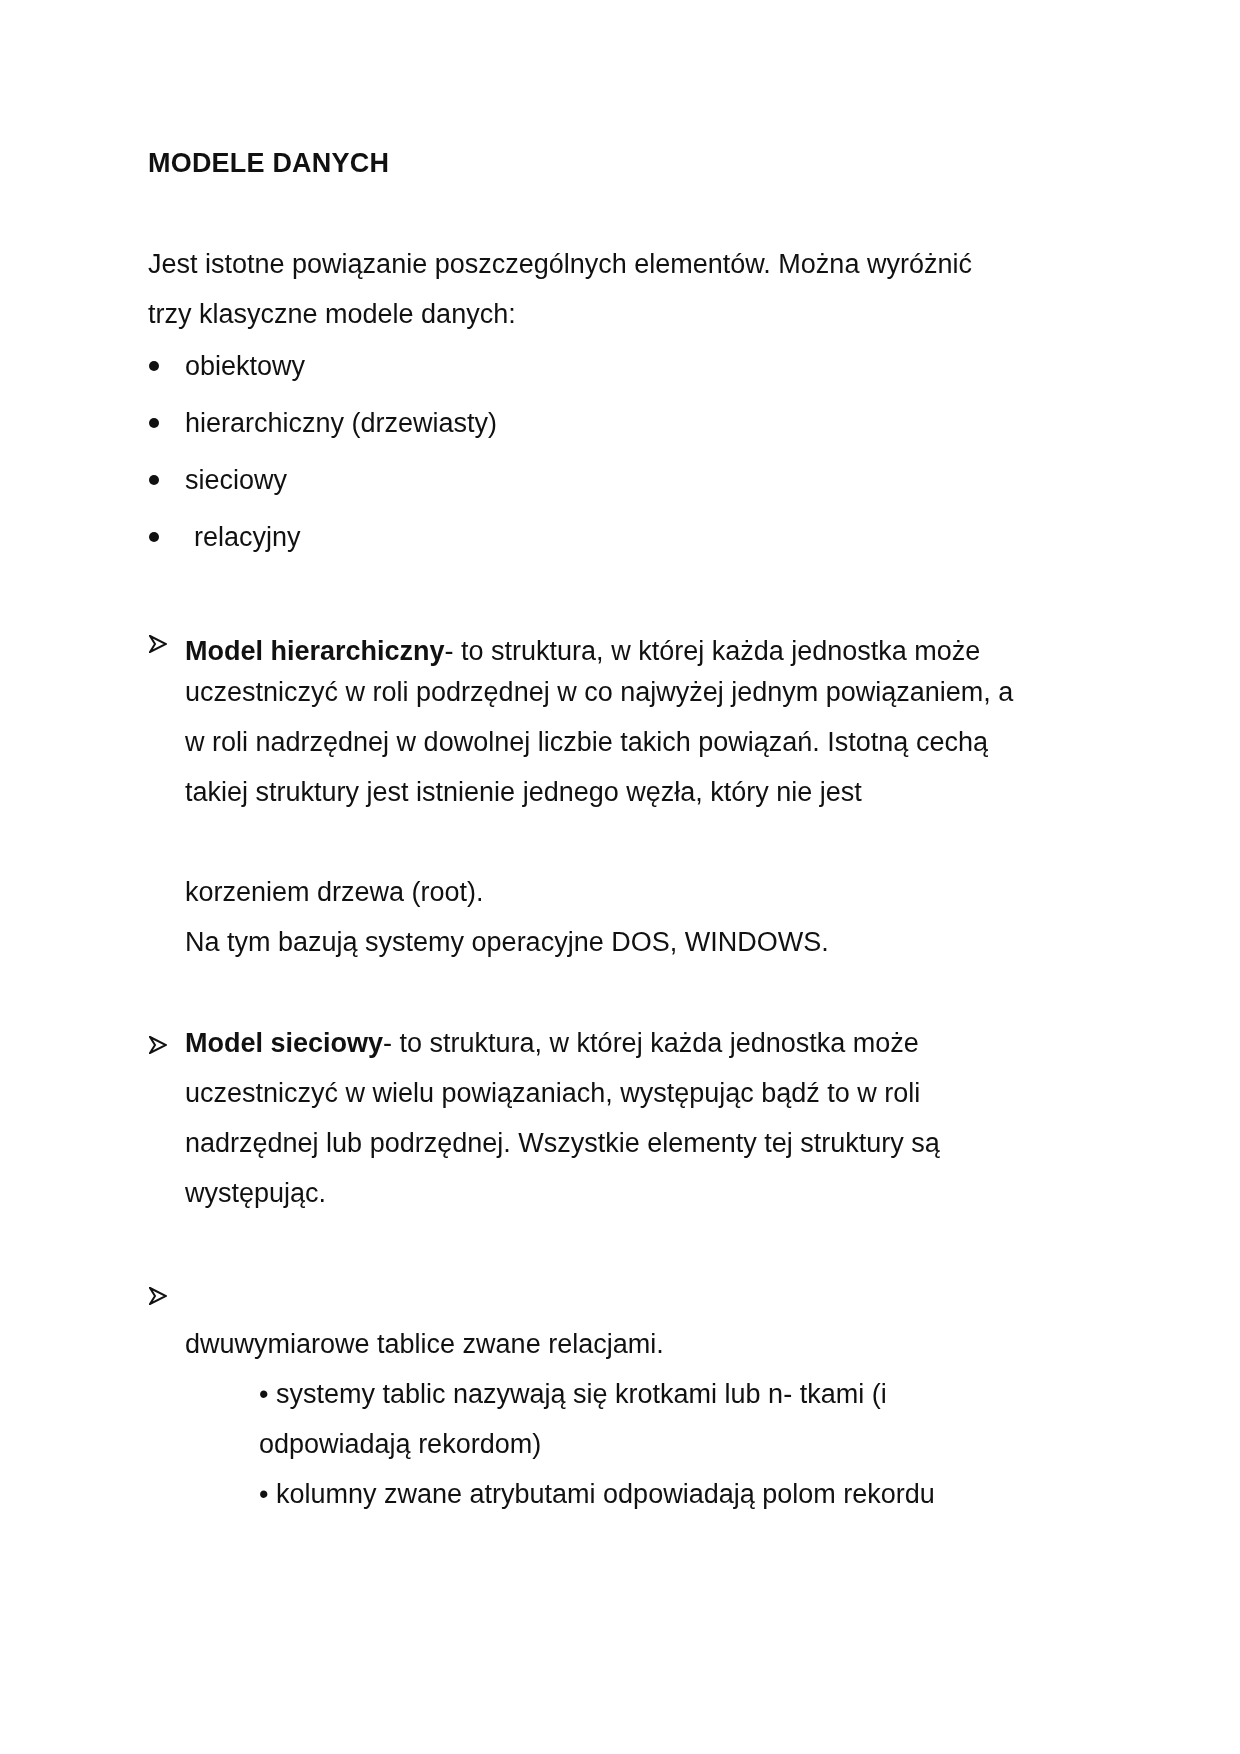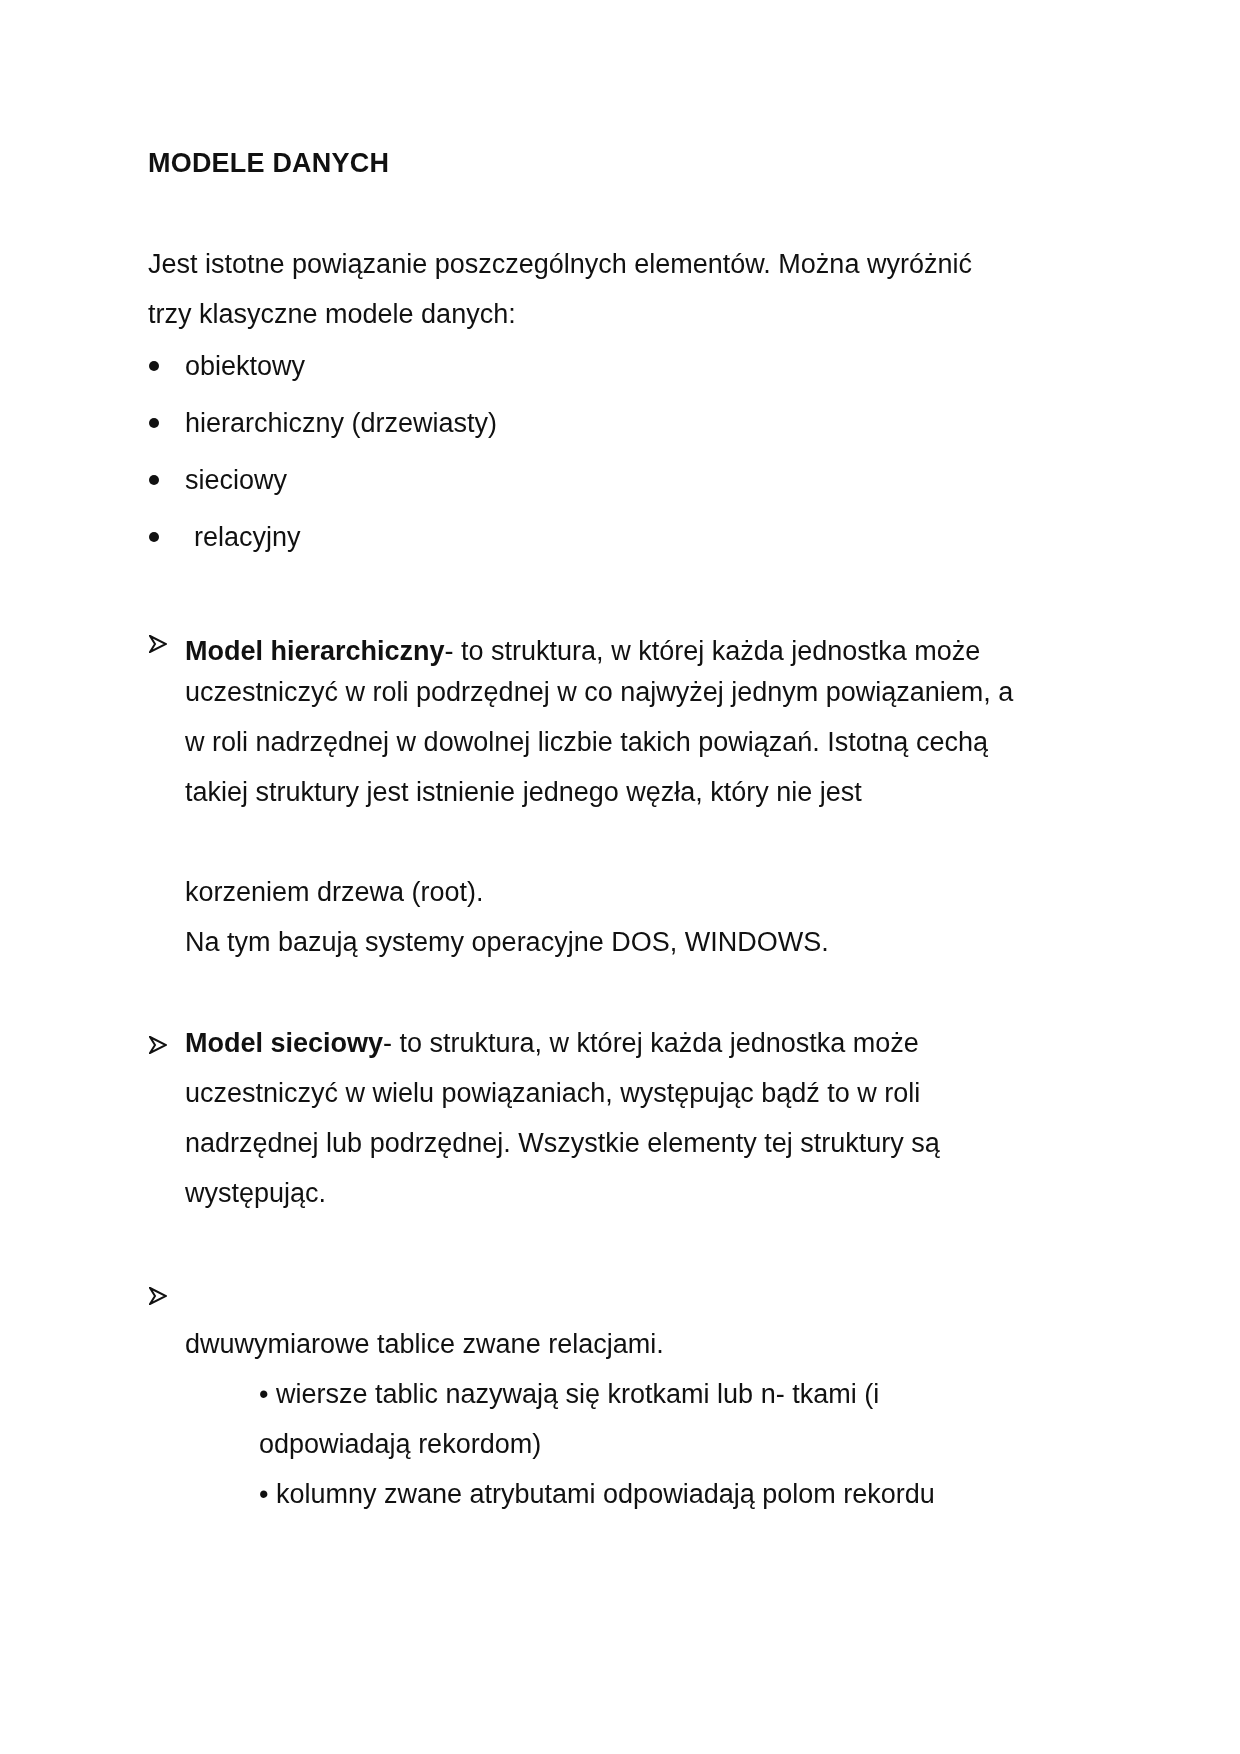--- a/index.html
+++ b/index.html
@@ -57,17 +57,17 @@
   <div class="line" style="left:185px; top:1127px;">nadrzędnej lub podrzędnej. Wszystkie elementy tej struktury są</div>
   <div class="line" style="left:185px; top:1177px;">występując.</div>
 
   <div class="arrow" style="left:149px; top:1287px;">
     <svg viewBox="0 0 18 18">
         <path d="M1 1 L17 9 L1 17 L6 9 Z" fill="none" stroke="#111" stroke-width="2" stroke-linejoin="miter"></path>
       </svg>
   </div>
   <div class="line" style="left:185px; top:1328px;">dwuwymiarowe tablice zwane relacjami.</div>
 
-  <div class="line" style="left:259px; top:1378px;">• wiersze tablic nazywają się krotkami lub n- tkami (i</div>
+  <div class="line" style="left:259px; top:1378px;">• systemy tablic nazywają się krotkami lub n- tkami (i</div>
   <div class="line" style="left:259px; top:1428px;">odpowiadają rekordom)</div>
   <div class="line" style="left:259px; top:1478px;">• kolumny zwane atrybutami odpowiadają polom rekordu</div>
 
 </div>
 
 </body></html>

